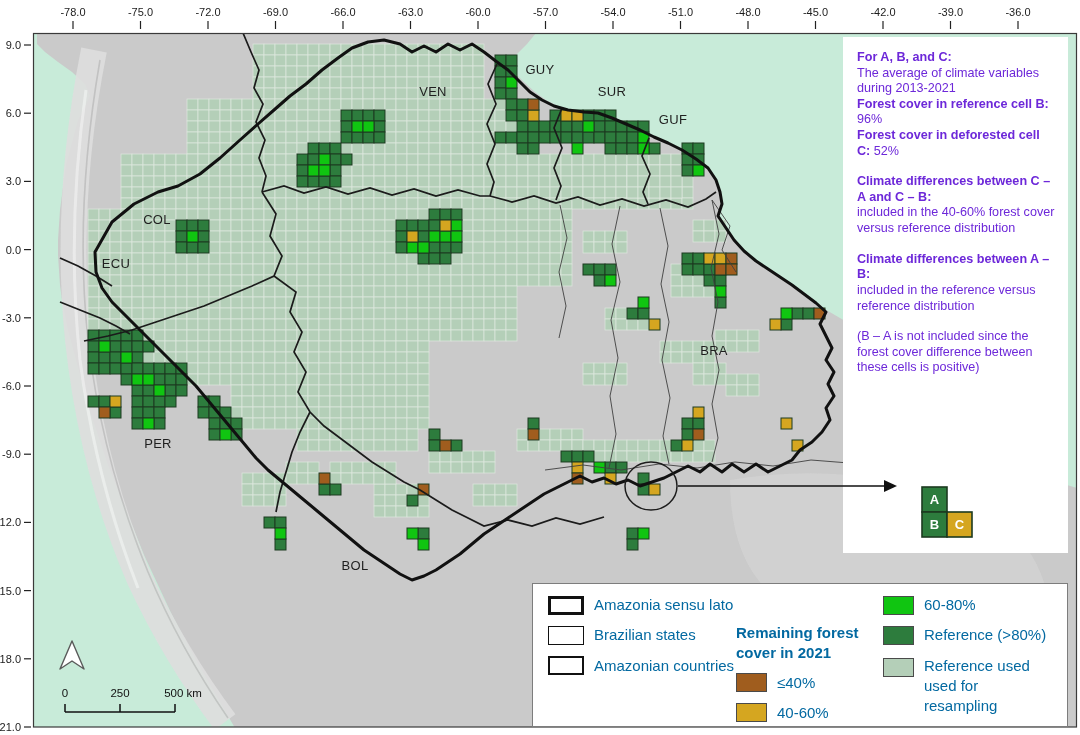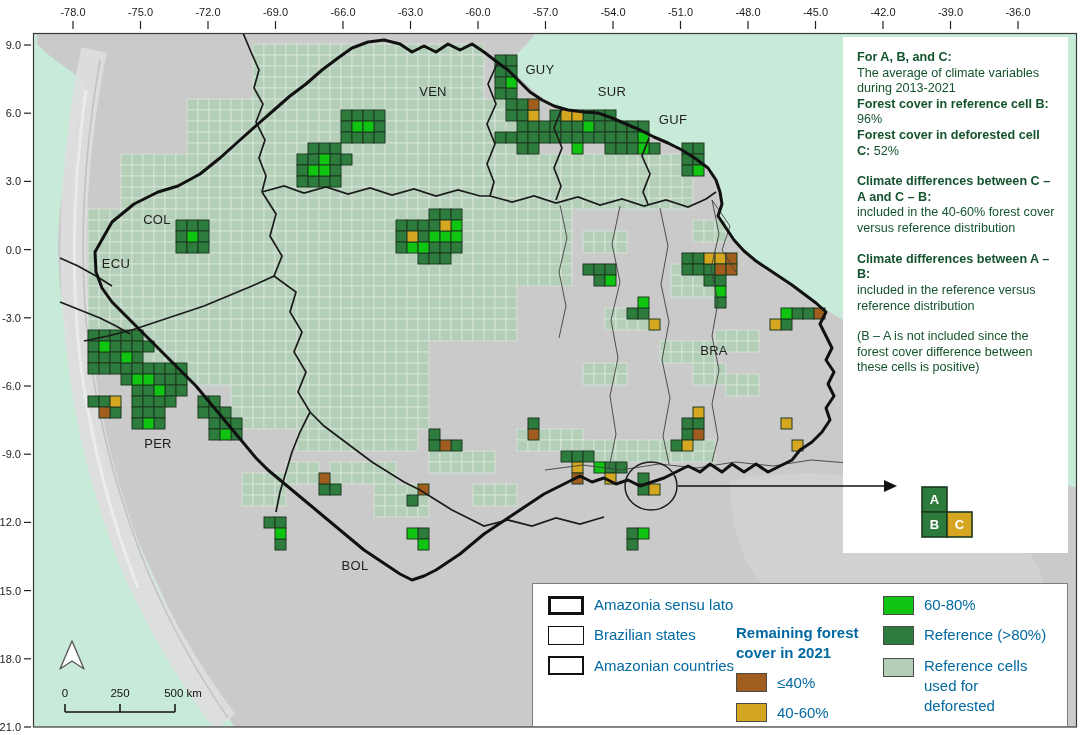--- a/index.html
+++ b/index.html
@@ -6,21 +6,21 @@
   #stage{position:relative;width:1080px;height:735px;overflow:hidden;background:#ffffff;}
   #stage svg{position:absolute;left:0;top:0;}
   #base-svg{z-index:1;}
   #top-svg{z-index:3;pointer-events:none;}
   .axis-label{font-size:11px;fill:#1c1c1c;}
   .country-label{font-size:13px;fill:#1f1f1f;letter-spacing:.3px;}
   .scale-label{font-size:11.5px;fill:#111;}
   .inset-label{font-size:13px;font-weight:bold;fill:#ffffff;}
   #panel{position:absolute;left:843px;top:37px;width:225px;height:516px;background:#ffffff;
          z-index:2;box-sizing:border-box;padding:13px 12px 10px 14px;font-size:12.6px;
-         line-height:1.24;color:#14532d;}
+         line-height:1.24;color:#6d28d9;}
   #panel p{margin:0;}
   #panel p.gap{margin-top:15px;}
   #panel .b{font-weight:bold;}
   #legend{position:absolute;left:532px;top:583px;width:536px;height:144px;background:#ffffff;
           border:1px solid #7d7d7d;z-index:2;box-sizing:border-box;font-size:15px;color:#0369a1;}
   .lcol{position:absolute;top:11px;}
   #legend-col-boundaries{left:15px;width:188px;}
   #legend-col-forest{left:203px;width:146px;}
   #legend-col-classes{left:350px;width:182px;}
   .lrow{display:flex;align-items:center;gap:10px;margin-bottom:10px;}
@@ -1910,21 +1910,21 @@
         <div class="lrow">
           <span style="display: inline-block; width: 31px; height: 19px; background: rgb(16, 197, 17); box-sizing: border-box; border: 1px solid rgb(74, 74, 74); flex: 0 0 auto; margin-top: 0px;"></span>
           <span class="lwrap">60-80%</span>
         </div>
         <div class="lrow">
           <span style="display: inline-block; width: 31px; height: 19px; background: rgb(45, 124, 61); box-sizing: border-box; border: 1px solid rgb(74, 74, 74); flex: 0 0 auto; margin-top: 0px;"></span>
           <span class="lwrap">Reference (&gt;80%)</span>
         </div>
         <div class="lrow top">
           <span style="display: inline-block; width: 31px; height: 19px; background: rgb(180, 207, 184); box-sizing: border-box; border: 1px solid rgb(74, 74, 74); flex: 0 0 auto; margin-top: 2px;"></span>
-          <span class="lwrap" style="width: 118px;">Reference cells used for deforested</span>
+          <span class="lwrap" style="width: 118px;">Reference used used for resampling</span>
         </div>
       </div>
   </div>
 
   <svg id="top-svg" width="1080" height="735" viewBox="0 0 1080 735">
     <g id="g-annot">
         <ellipse cx="651" cy="486" rx="26" ry="24" fill="none" stroke="#1d1d1d" stroke-width="1.5"></ellipse>
         <line x1="678" y1="486" x2="884" y2="486" stroke="#111" stroke-width="1.6"></line>
         <polygon points="884,480 897,486 884,492" fill="#111"></polygon>
         <rect x="922" y="487" width="25" height="25" fill="#2d7c3d" stroke="#1c3a20" stroke-width="1.6"></rect>

